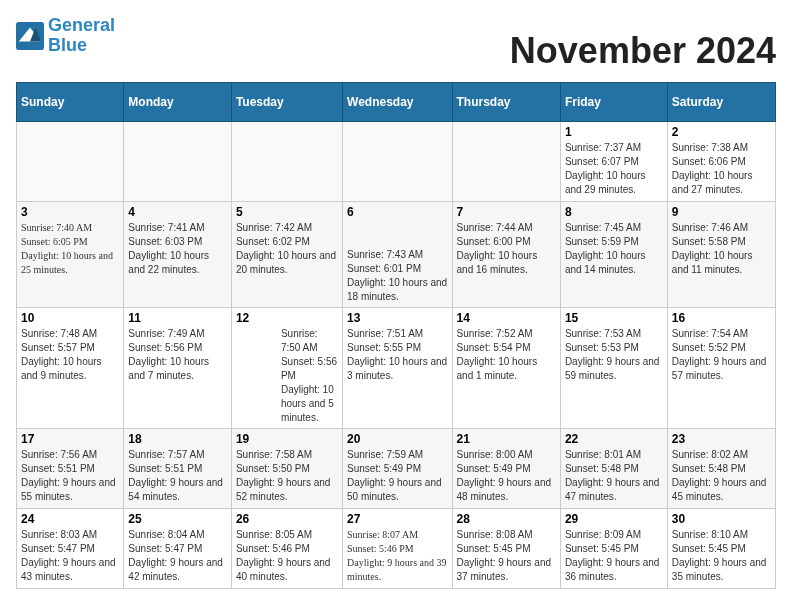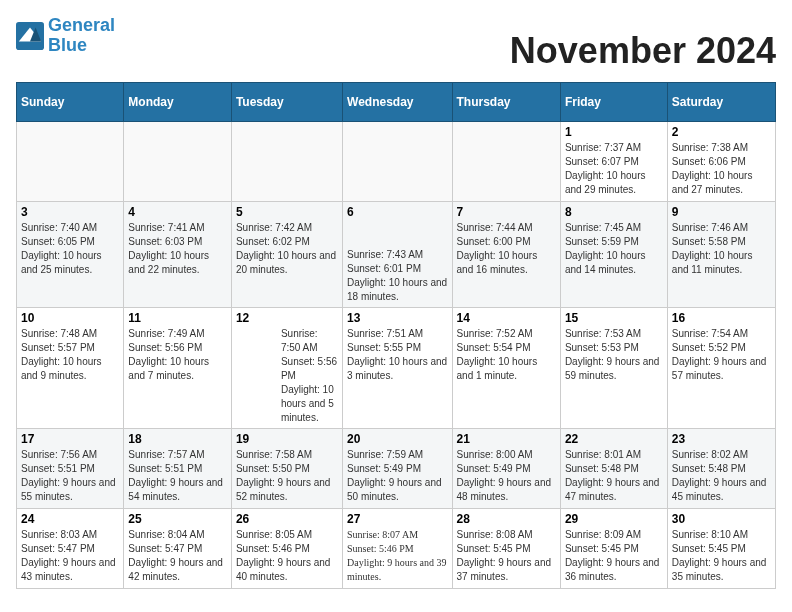--- a/index.html
+++ b/index.html
@@ -135,21 +135,21 @@
         <td>
           <div class="day-number">2</div>
           <div class="day-info" style="white-space: pre-line;">Sunrise: 7:38 AM
 Sunset: 6:06 PM
 Daylight: 10 hours and 27 minutes.</div>
         </td>
       </tr>
       <tr>
         <td>
           <div class="day-number">3</div>
-          <div class="day-info" style="white-space: pre-line;">Sunrise: 7:40 AM
+          <div class="day-info" style="white-space: pre-line; font-family: Liberation Serif, serif;">Sunrise: 7:40 AM
 Sunset: 6:05 PM
 Daylight: 10 hours and 25 minutes.</div>
         </td>
         <td>
           <div class="day-number">4</div>
           <div class="day-info" style="white-space: pre-line;">Sunrise: 7:41 AM
 Sunset: 6:03 PM
 Daylight: 10 hours and 22 minutes.</div>
         </td>
         <td>

